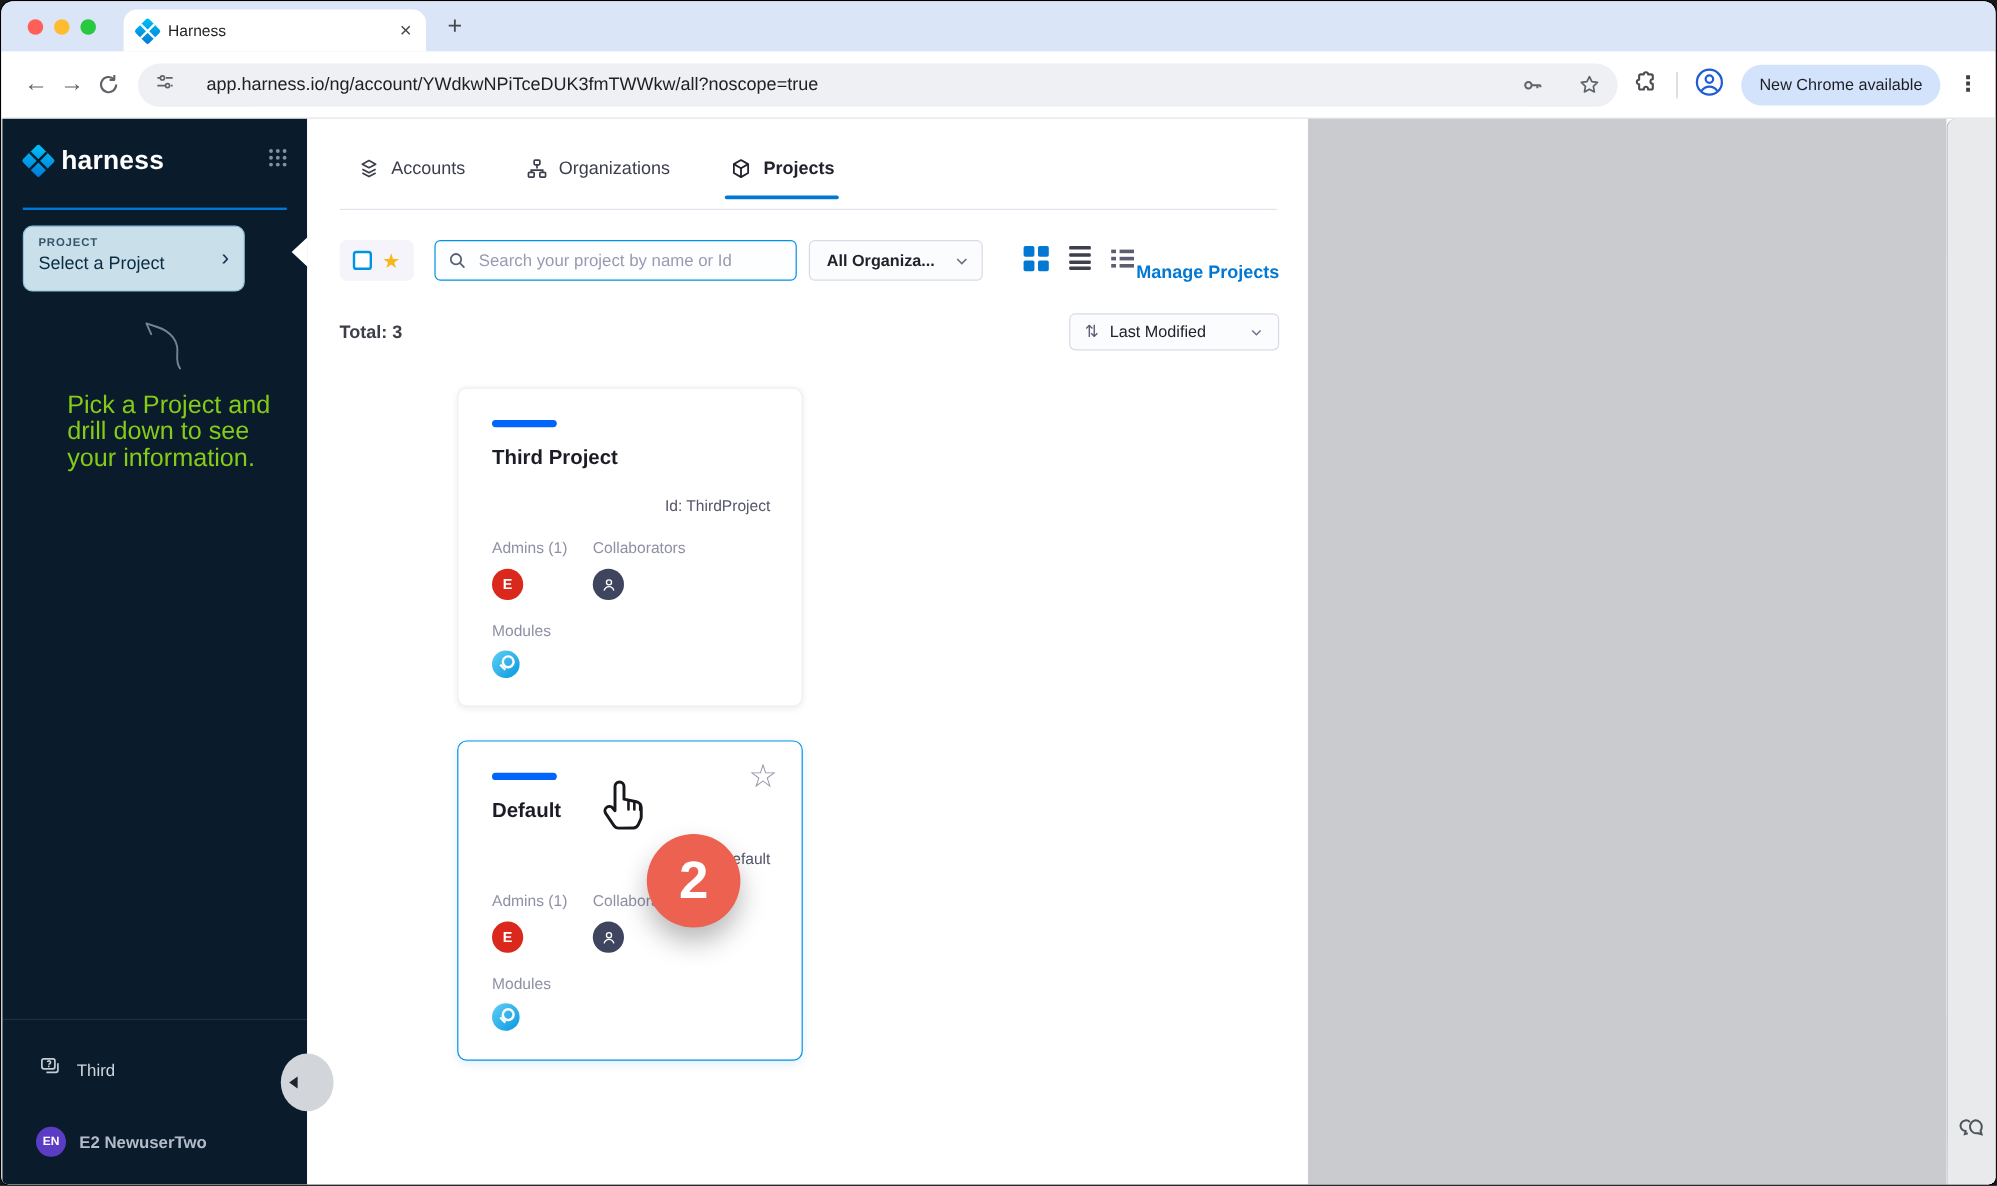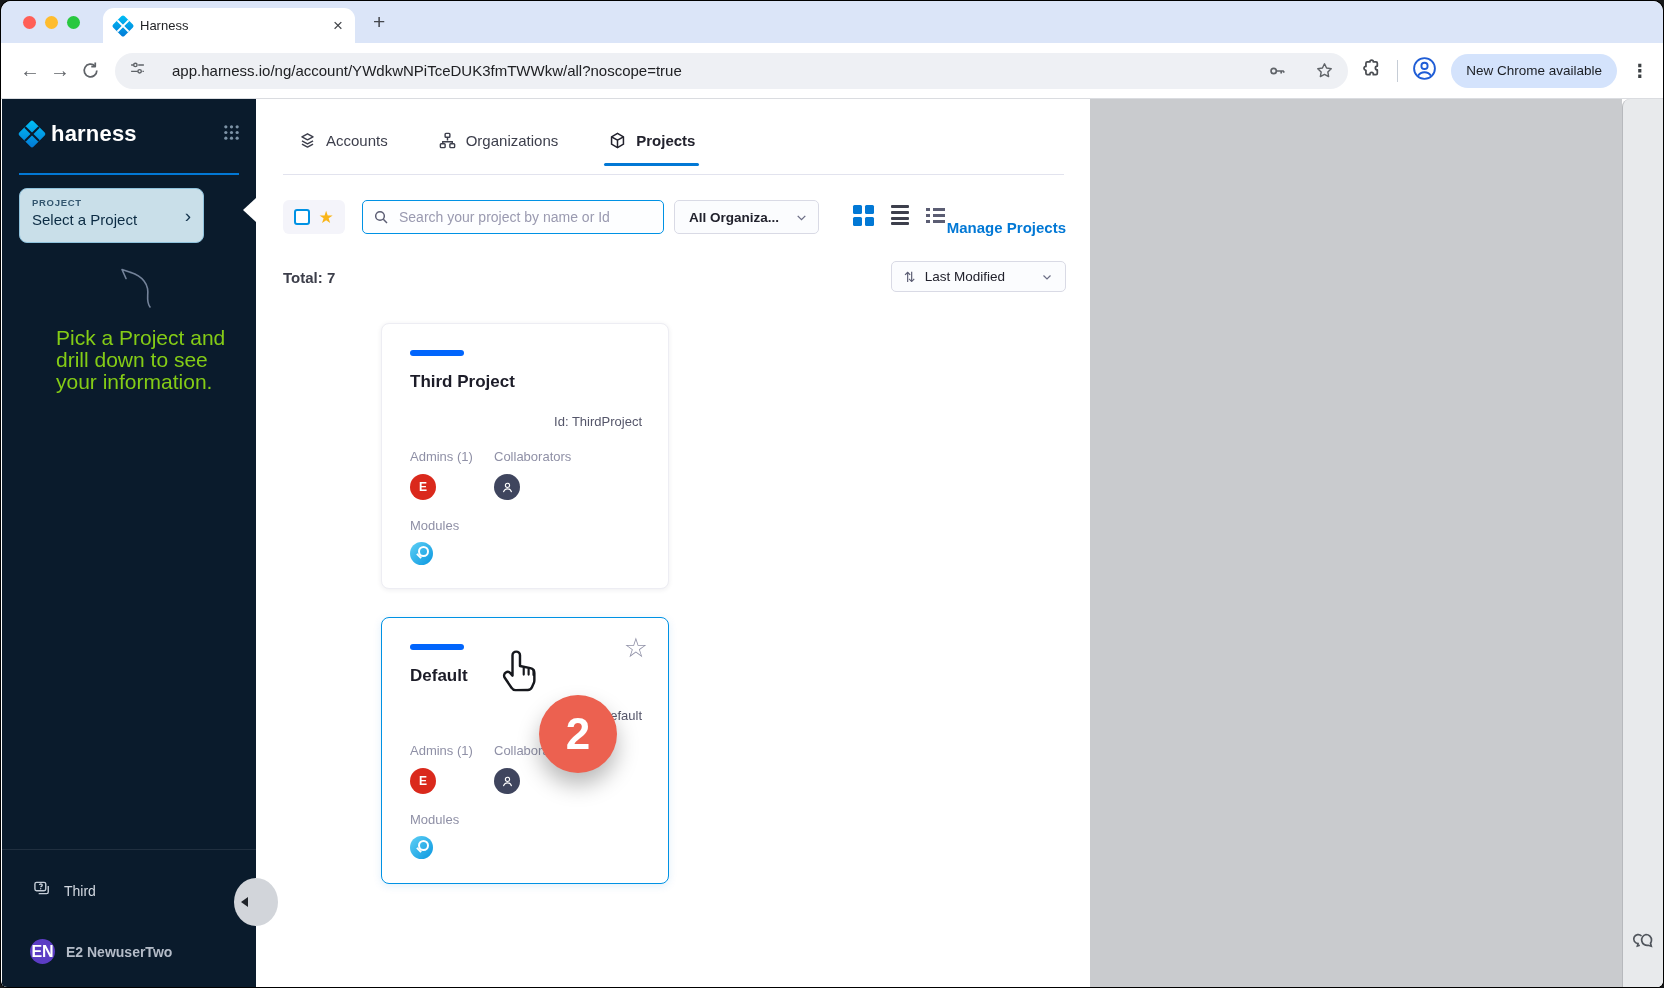--- a/index.html
+++ b/index.html
@@ -45,21 +45,21 @@
   .proj-sel{position:absolute;left:17px;top:89px;width:185px;height:55px;background:#c9dfe9;border:1px solid #8fc2dc;border-radius:8px;padding:8px 12px;}
   .proj-eyebrow{font-size:9.5px;font-weight:bold;letter-spacing:.7px;color:#33566f;}
   .proj-label{font-size:15px;color:#0b2b43;margin-top:3px;}
   .proj-chev{position:absolute;right:12px;top:16px;font-size:19px;color:#14344d;}
   .hint-text{position:absolute;left:54px;top:228px;width:170px;font-size:21px;line-height:22px;color:#84cc16;}
   .doodle{position:absolute;left:104px;top:160px;}
   .side-div{position:absolute;left:0;right:0;top:750px;height:1px;background:rgba(255,255,255,.09);}
   .help-row{position:absolute;left:30px;top:780px;display:flex;align-items:center;gap:12px;}
   .help-label{color:#d3d9e1;font-size:14px;}
   .user-row{position:absolute;left:28px;top:840px;display:flex;align-items:center;gap:11px;}
-  .en-avatar{width:25px;height:25px;border-radius:50%;background:#5b3cc4;color:#fff;font-size:16px;font-weight:bold;display:flex;align-items:center;justify-content:center;}
+  .en-avatar{width:25px;height:25px;border-radius:50%;background:#5b3cc4;color:#fff;font-size:10px;font-weight:bold;display:flex;align-items:center;justify-content:center;}
   .user-name{color:#b4bcc8;font-size:14px;font-weight:bold;}
   .collapse-handle{position:absolute;left:232px;top:779px;width:44px;height:48px;border-radius:50%;background:#d2d5da;display:flex;align-items:center;z-index:5;}
   .collapse-arrow{width:0;height:0;border-top:5px solid transparent;border-bottom:5px solid transparent;border-right:7px solid #20242a;margin-left:7px;}
   .sel-wedge{position:absolute;left:241px;top:99px;width:0;height:0;border-top:12px solid transparent;border-bottom:12px solid transparent;border-right:13px solid #fff;z-index:4;}
 
   
   .content{position:absolute;left:254px;top:0;bottom:0;width:834px;background:#fff;}
   .htabs{position:absolute;left:42px;top:32px;display:flex;gap:50px;}
   .htab{display:flex;align-items:center;gap:9px;position:relative;padding-bottom:16px;}
   .htab .lbl{font-size:15px;color:#3d3f4c;}
@@ -322,21 +322,21 @@
                 </span>
                 <span>
                   <i></i>
                   <b></b>
                 </span>
               </span>
         </div>
         <span class="manage-link">Manage Projects</span>
       </div>
 
-      <span class="total-lbl">Total: 7</span>
+      <span class="total-lbl">Total: 3</span>
       <div class="sort-btn">
         <span class="sort-arrows">⇅</span>
         <span class="sort-lbl">Last Modified</span>
         <svg width="12" height="12" viewBox="0 0 24 24" fill="none" stroke="#6b6d85" stroke-width="2.4">
               <path d="M5 9l7 7 7-7"></path>
             </svg>
       </div>
 
       <div class="card card1">
         <div class="card-bar"></div>

